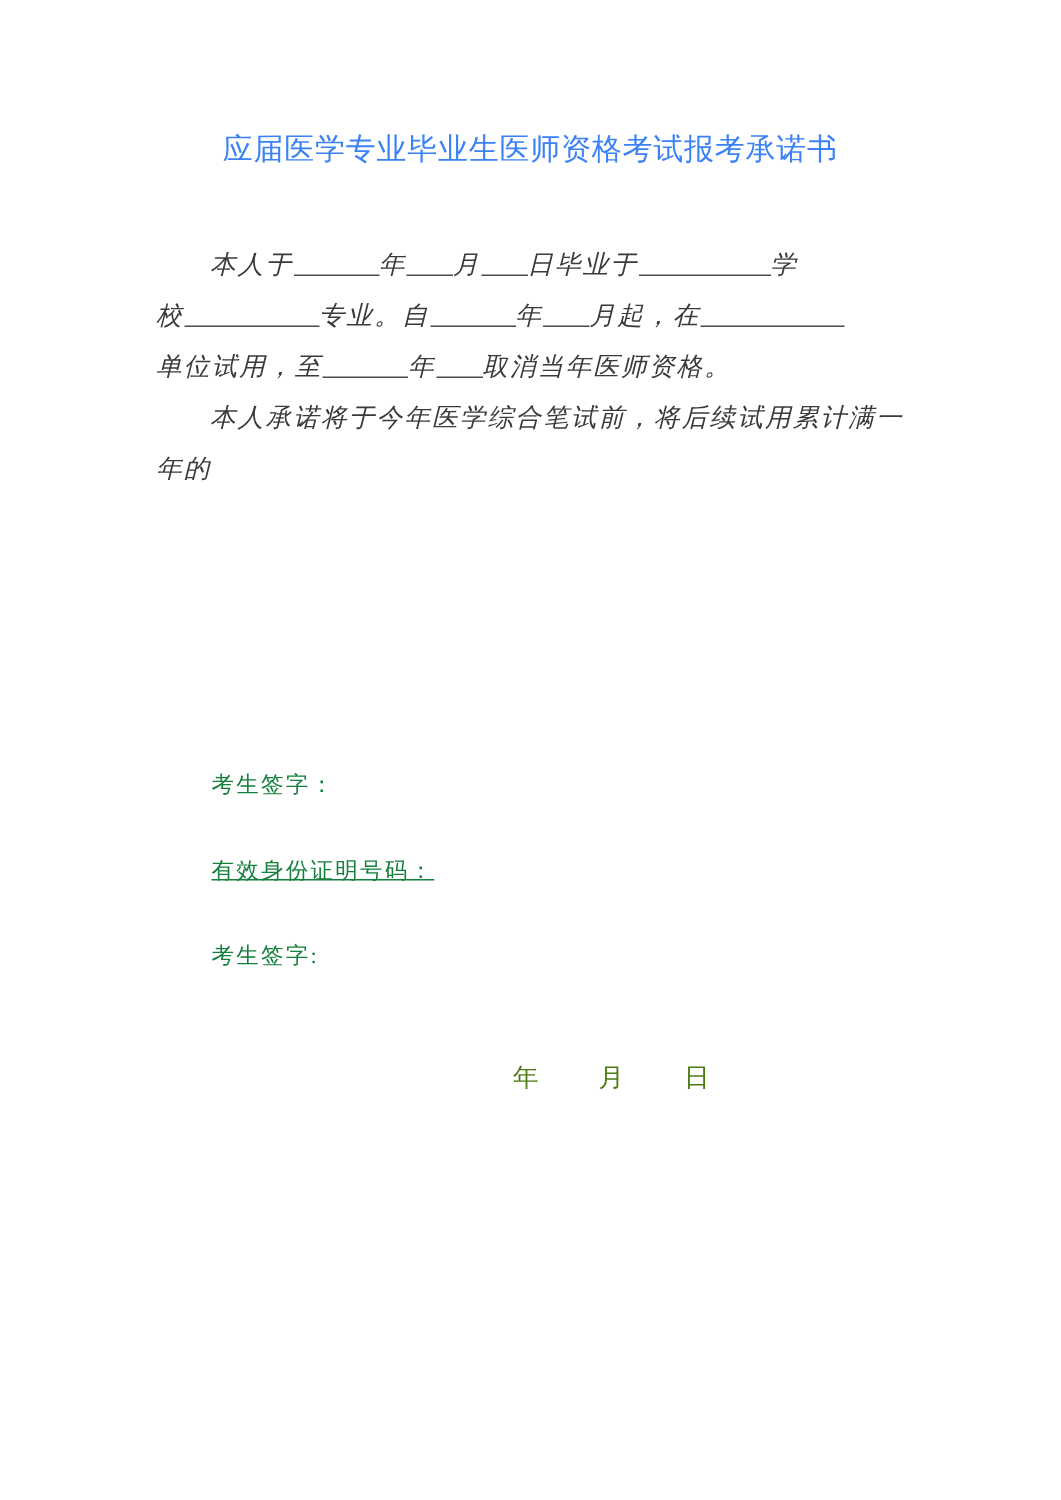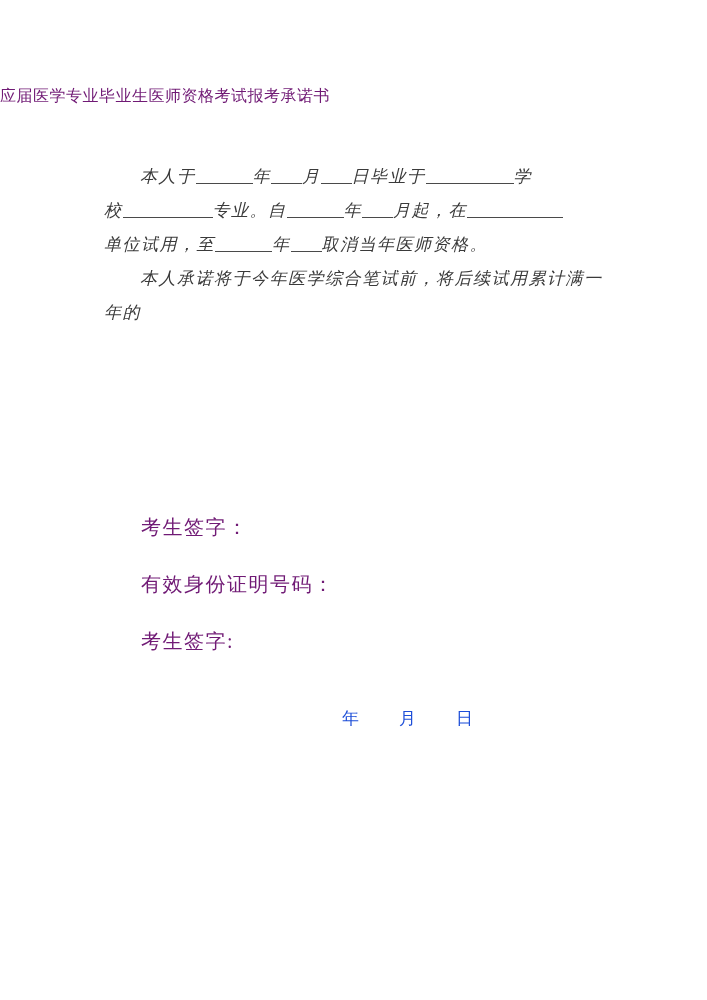--- a/index.html
+++ b/index.html
@@ -14,24 +14,24 @@
     background: #ffffff;
     font-family: "Liberation Serif", "DejaVu Serif", serif;
     color: #3a3a3a;
     overflow: hidden;
   }
   .doc-title {
     position: absolute;
     top: 86px;
     left: 0;
     width: 100%;
-    text-align: left;
-    font-size: 16px;
+    text-align: center;
+    font-size: 20px;
     letter-spacing: 0.5px;
-    color: #701a75;
+    color: #3b82f6;
     white-space: nowrap;
   }
   .body-text {
     position: absolute;
     top: 160px;
     left: 104px;
     width: 502px;
     font-size: 17px;
     line-height: 34px;
     letter-spacing: 1.5px;
@@ -49,34 +49,34 @@
   }
   .bold-run {
     font-family: "Liberation Sans", "DejaVu Sans", sans-serif;
     font-weight: 700;
     color: #222222;
     letter-spacing: 1px;
   }
   .sig-line {
     position: absolute;
     left: 141px;
-    font-size: 20px;
+    font-size: 15px;
     letter-spacing: 1.5px;
-    color: #701a75;
+    color: #15803d;
     white-space: nowrap;
   }
   .sig-sign  { top: 514px; }
-  .sig-id    { top: 571px; }
+  .sig-id    { top: 571px; text-decoration: underline; }
   .sig-phone { top: 628px; }
   .date-line {
     position: absolute;
     top: 707px;
     left: 342px;
     font-size: 17px;
-    color: #1d4ed8;
+    color: #4d7c0f;
     white-space: nowrap;
   }
   .date-line .date-part {
     display: inline-block;
   }
   .date-line .gap {
     display: inline-block;
     width: 40px;
   }
 </style>

